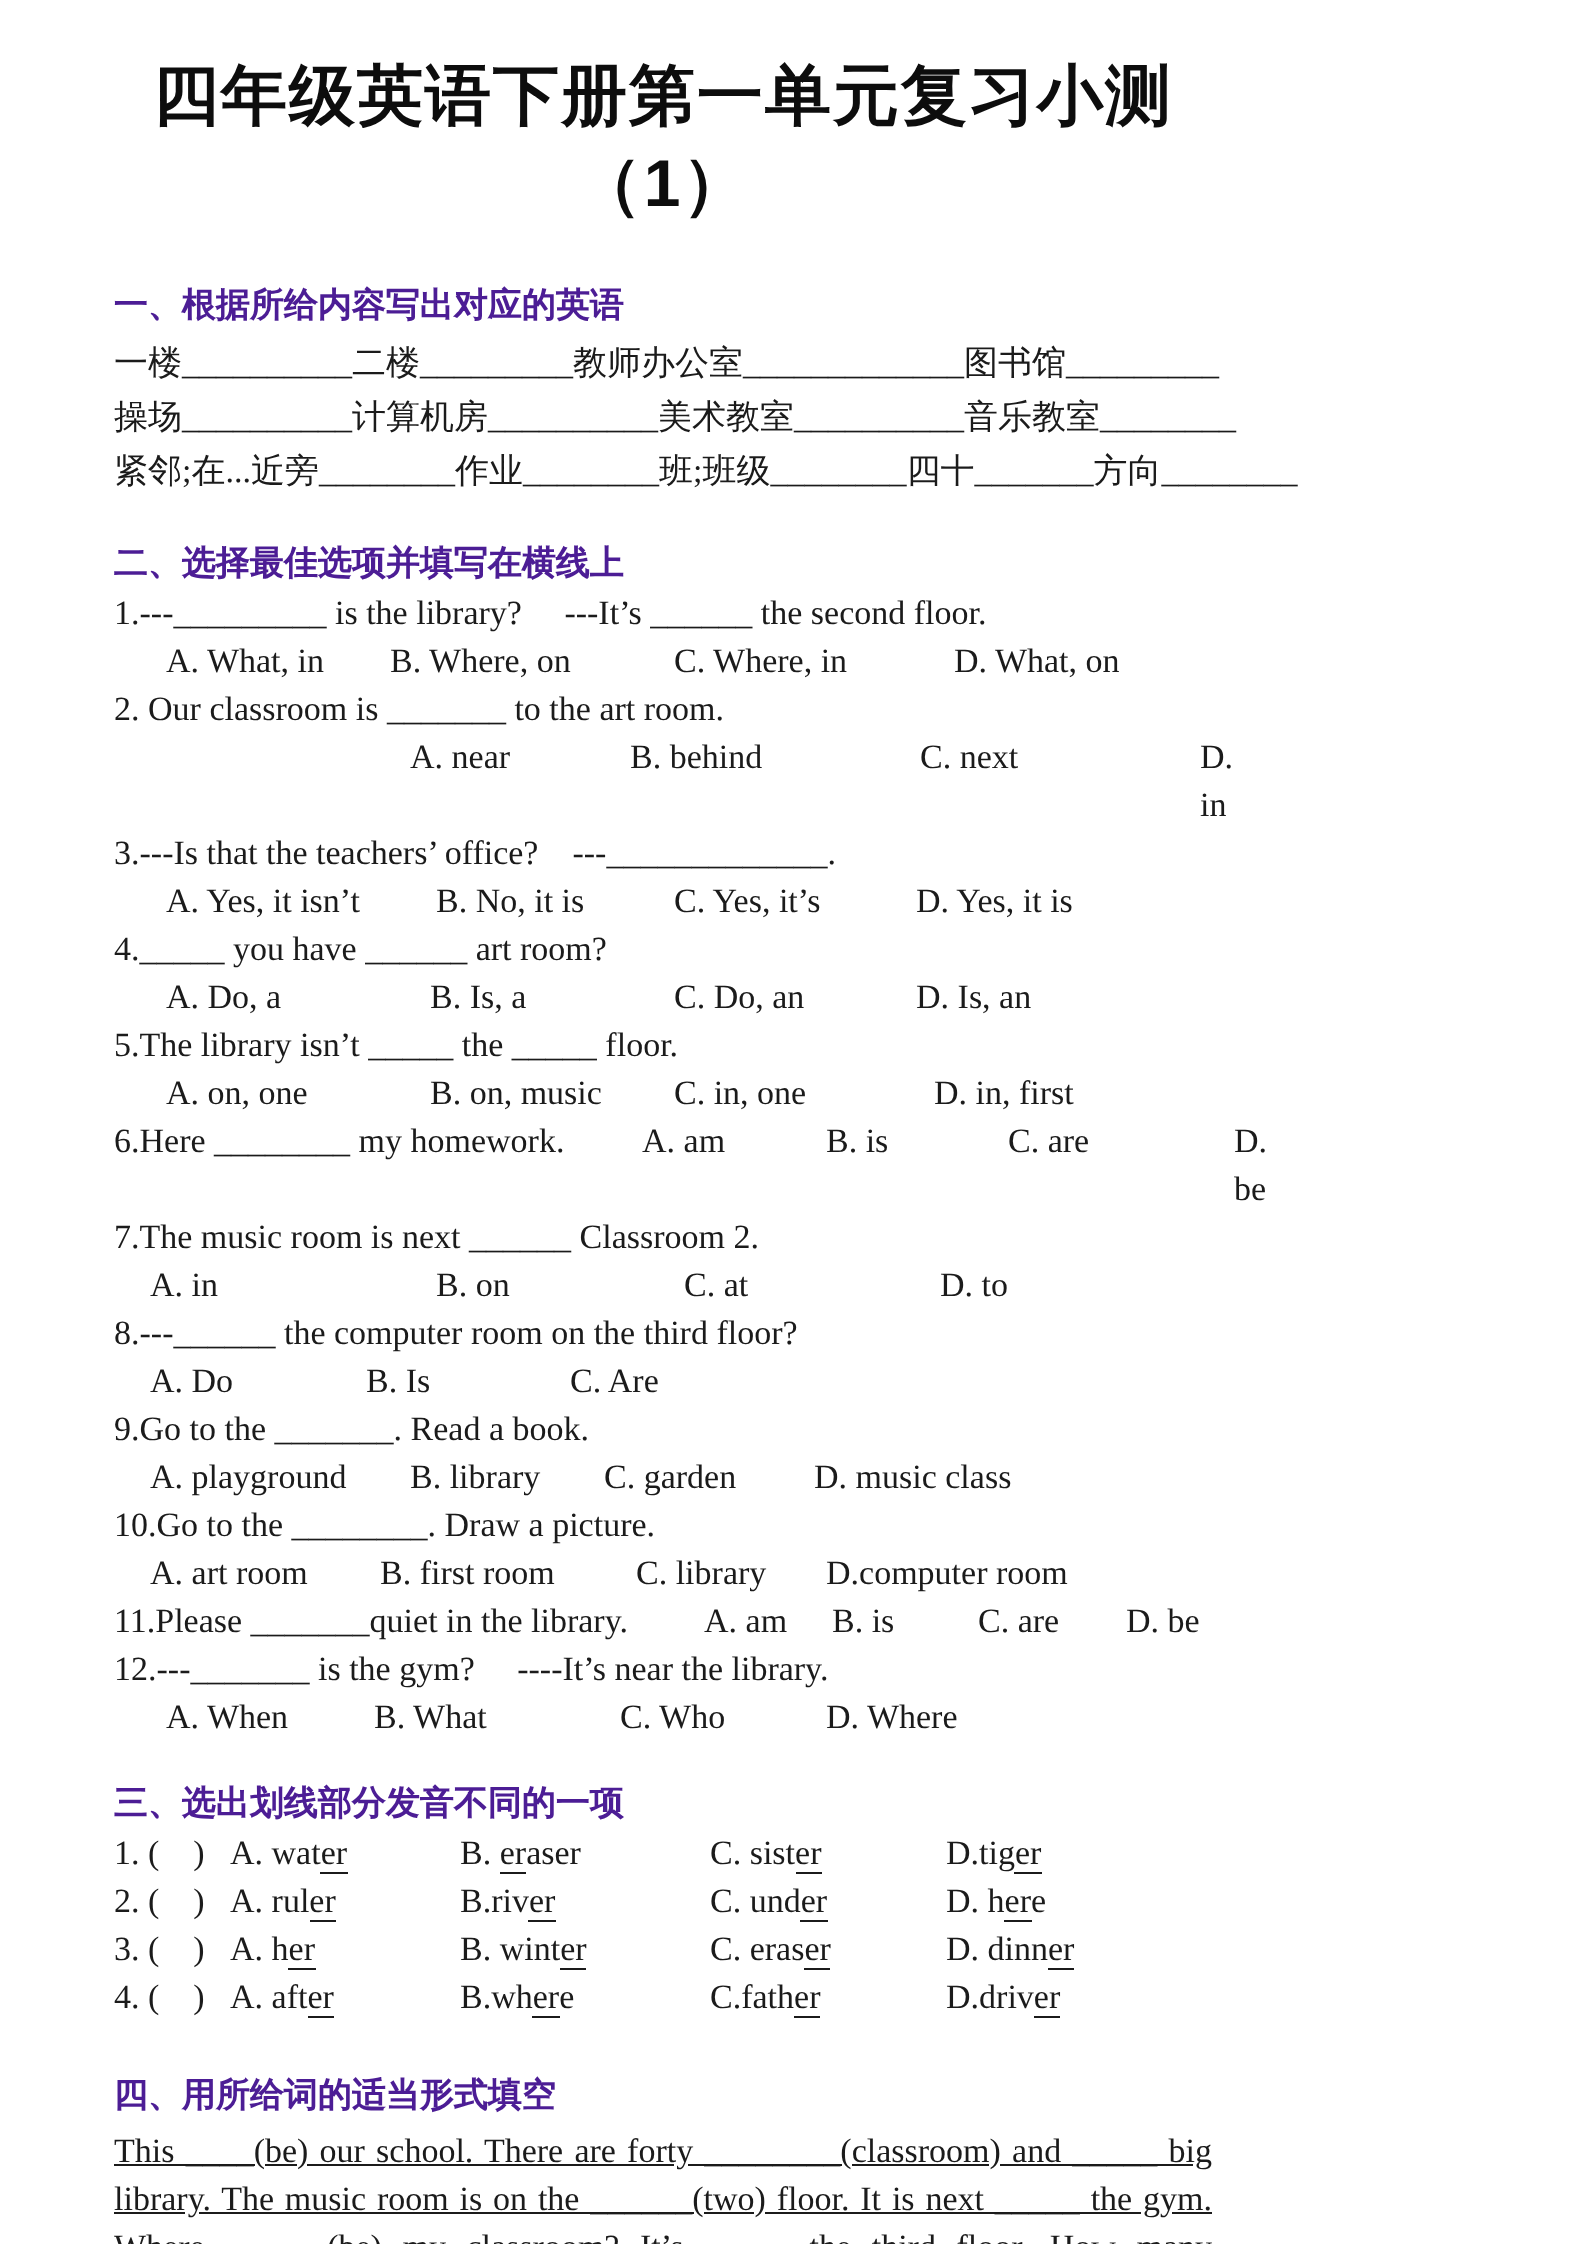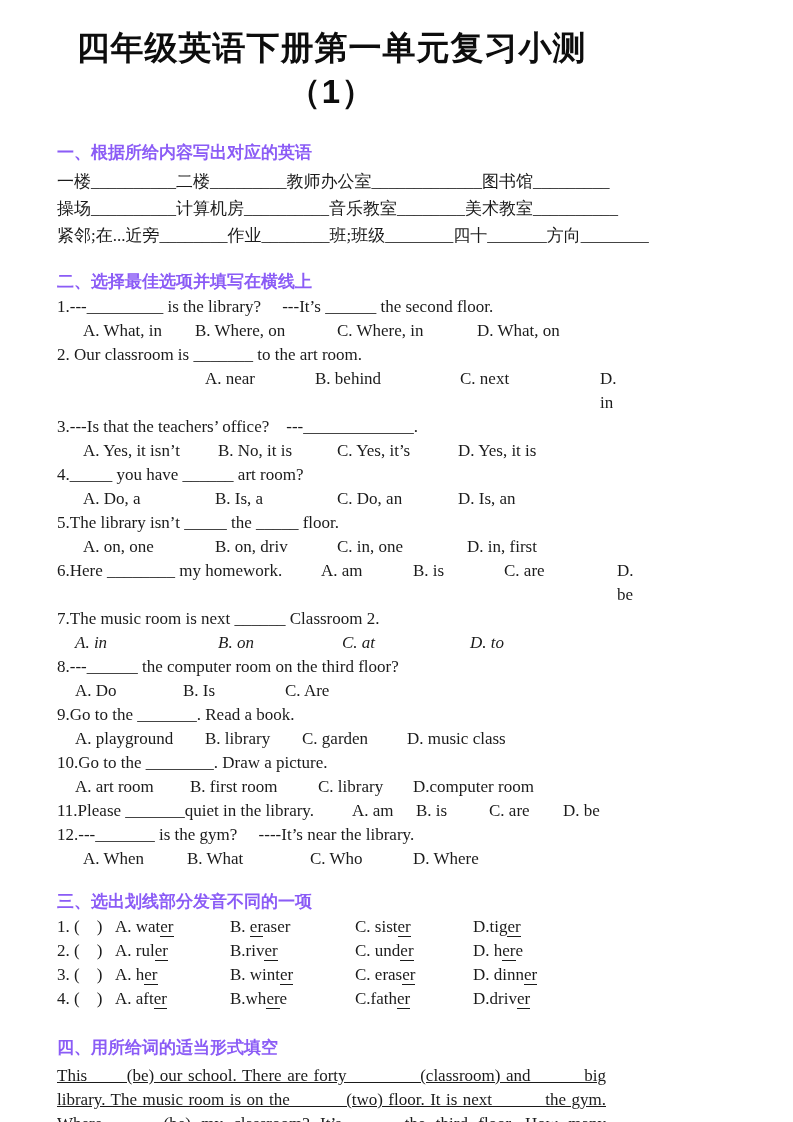--- a/index.html
+++ b/index.html
@@ -10,36 +10,36 @@
     font-family:"Liberation Serif","DejaVu Serif",serif;
     font-size:17px;
   }
   .title{
     font-family:"Liberation Sans","DejaVu Sans",sans-serif;
     font-weight:bold;font-size:33px;line-height:44px;
     text-align:center;margin:0 0 26px 0;letter-spacing:1px;color:#0d0d0d;
   }
   .h{
     font-family:"Liberation Sans","DejaVu Sans",sans-serif;
-    font-weight:bold;font-size:17px;line-height:26px;white-space:pre-wrap;color:#8b5cf6;
+    font-weight:bold;font-size:17px;line-height:26px;white-space:pre-wrap;color:#4c1d95;
   }
   .sec1 .h{margin-bottom:2px;}
   .sec2{margin-top:20px;}
   .sec3{margin-top:18px;}
   .sec4{margin-top:24px;}
   .frow{display:flex;line-height:27px;}
   .frow .cell{white-space:pre;}
   .line{line-height:24px;white-space:pre-wrap;}
   .opts{display:grid;line-height:24px;white-space:pre-wrap;}
   .o1 {padding-left:26px; grid-template-columns:112px 142px 140px auto;}
   .o2 {padding-left:148px;grid-template-columns:110px 145px 140px auto;}
   .o3 {padding-left:26px; grid-template-columns:135px 119px 121px auto;}
   .o4 {padding-left:26px; grid-template-columns:132px 122px 121px auto;}
   .o5 {padding-left:26px; grid-template-columns:132px 122px 130px auto;}
-  .o7 {padding-left:18px; grid-template-columns:143px 124px 128px auto;font-style:italic;}
+  .o7 {padding-left:18px; grid-template-columns:143px 124px 128px auto;}
   .o8 {padding-left:18px; grid-template-columns:108px 102px 115px auto;}
   .o9 {padding-left:18px; grid-template-columns:130px 97px 105px auto;}
   .o10{padding-left:18px; grid-template-columns:115px 128px 95px auto;}
   .o12{padding-left:26px; grid-template-columns:104px 123px 103px auto;}
   .q6g {display:grid;grid-template-columns:236px 64px 63px 85px auto;line-height:24px;white-space:pre-wrap;gap:28px;}
   .q11g{display:grid;grid-template-columns:295px 64px 73px 74px auto;line-height:24px;white-space:pre-wrap;}
   .s3g{display:grid;grid-template-columns:58px 115px 125px 118px auto;line-height:24px;white-space:pre;}
   .u{border-bottom:1.6px solid #1b1b1b;}
   .para{text-align:justify;line-height:24px;margin:3px 0 16px 0;text-decoration:underline;}
 </style>
@@ -56,22 +56,22 @@
     <div class="frow">
       <span class="cell"><span>一楼</span><span>__________</span></span>
       <span class="cell"><span>二楼</span><span>_________</span></span>
       <span class="cell"><span>教师办公室</span><span>_____________</span></span>
       <span class="cell"><span>图书馆</span><span>_________</span></span>
     </div>
 
     <div class="frow">
       <span class="cell"><span>操场</span><span>__________</span></span>
       <span class="cell"><span>计算机房</span><span>__________</span></span>
+      <span class="cell"><span>美术教室</span><span>__________</span></span>
       <span class="cell"><span>音乐教室</span><span>________</span></span>
-      <span class="cell"><span>美术教室</span><span>__________</span></span>
     </div>
 
     <div class="frow">
       <span class="cell"><span>紧邻;在...近旁</span><span>________</span></span>
       <span class="cell"><span>作业</span><span>________</span></span>
       <span class="cell"><span>班;班级</span><span>________</span></span>
       <span class="cell"><span>四十</span><span>_______</span></span>
       <span class="cell"><span>方向</span><span>________</span></span>
     </div>
   </div>
@@ -107,21 +107,21 @@
     <div class="opts o4">
       <span>A. Do, a</span>
       <span>B. Is, a</span>
       <span>C. Do, an</span>
       <span>D. Is, an</span>
     </div>
 
     <div class="line">5.The library isn’t _____ the _____ floor.</div>
     <div class="opts o5">
       <span>A. on, one</span>
-      <span>B. on, driv</span>
+      <span>B. on, music</span>
       <span>C. in, one</span>
       <span>D. in, first</span>
     </div>
 
     <div class="q6g">
       <span>6.Here ________ my homework.</span>
       <span>A. am</span>
       <span>B. is</span>
       <span>C. are</span>
       <span>D. be</span>

